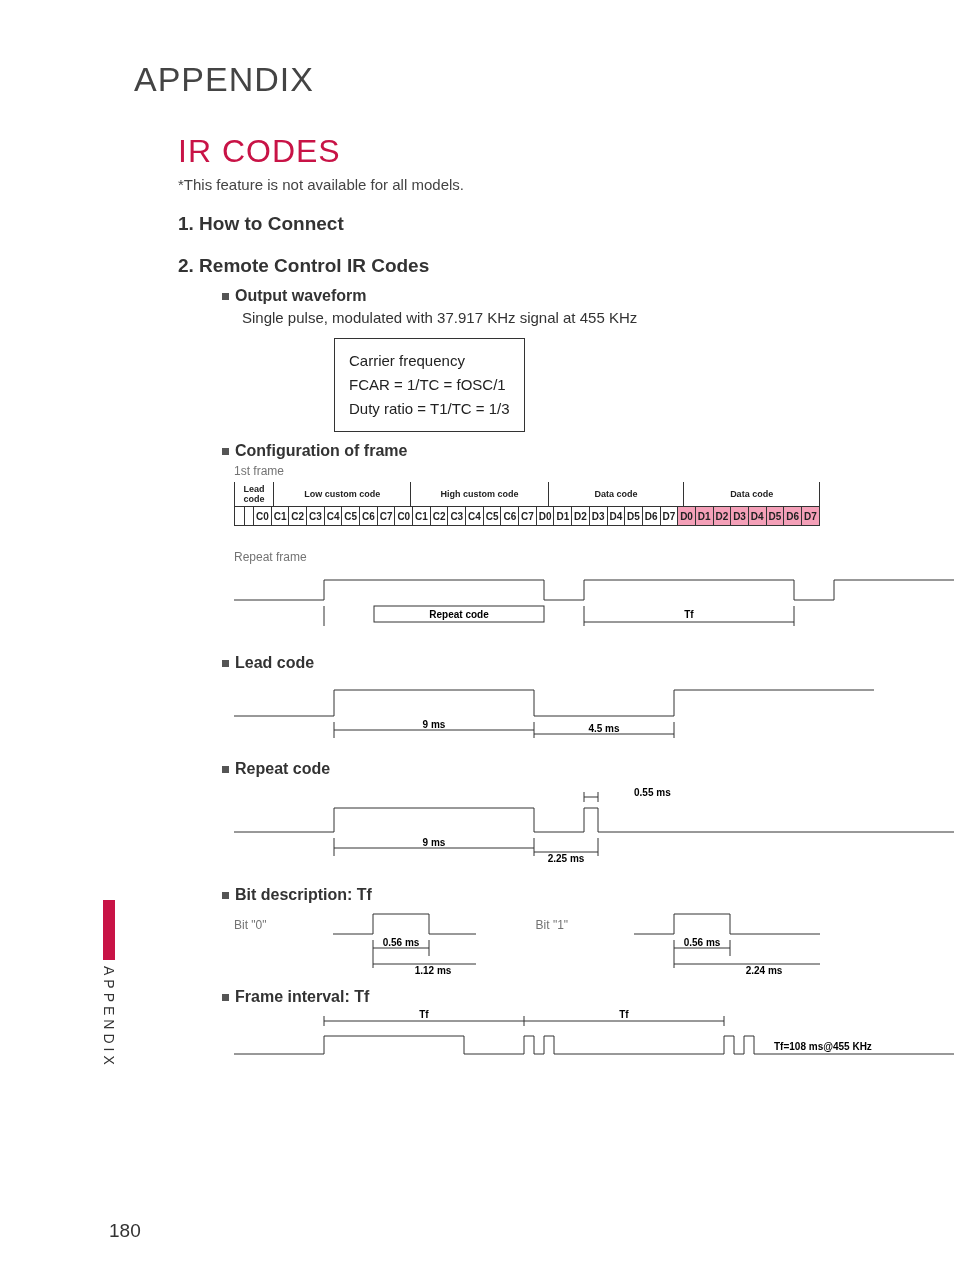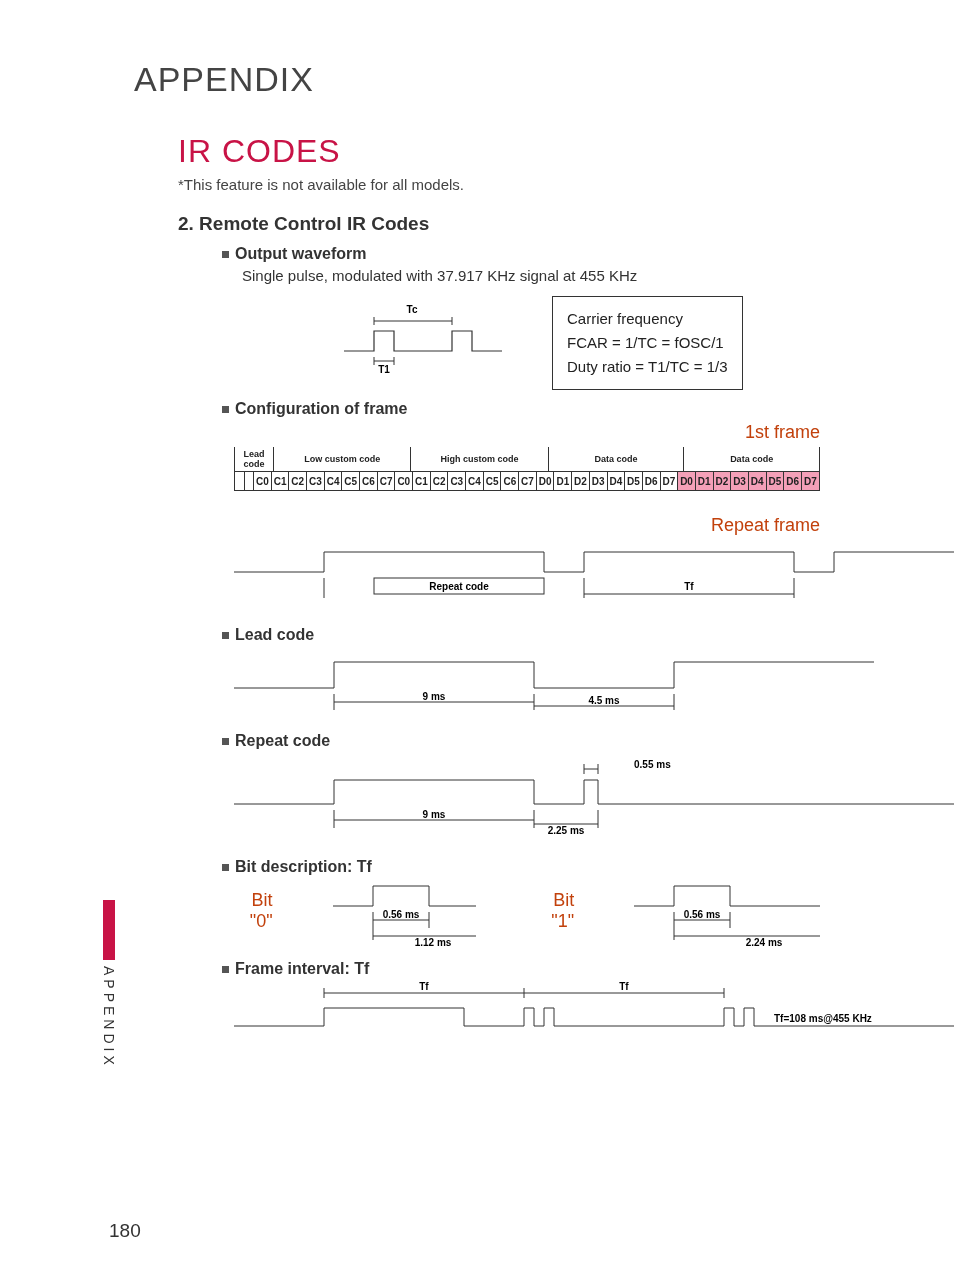--- a/index.html
+++ b/index.html
@@ -5,21 +5,21 @@
   html,body{margin:0;padding:0;background:#fff;font-family:"Helvetica Neue",Arial,sans-serif;color:#222;}
   .page{width:796px;height:1272px;margin:0 auto;position:relative;box-sizing:border-box;padding:60px 55px 0 55px;}
   .appendix{font-size:34px;letter-spacing:1px;font-weight:400;color:#444;}
   .section-title{font-size:32px;font-weight:400;color:#c81346;letter-spacing:1px;margin:34px 0 6px 44px;}
   .note{font-size:15px;color:#444;margin-left:44px;}
   .h3{font-size:19px;font-weight:700;color:#333;margin:20px 0 8px 44px;}
   .bullet{font-size:15px;color:#333;margin-left:88px;}
   .sq{display:inline-block;width:7px;height:7px;background:#555;margin-right:6px;vertical-align:1px;}
   .sub{font-size:16px;font-weight:700;color:#333;margin:10px 0 4px 88px;}
   .body{font-size:15px;color:#333;margin-left:108px;}
-  .small{font-size:18px;color:#c2410c;text-align:right;}
+  .small{font-size:12px;color:#737373;}
   .mini{font-size:10px;font-weight:700;color:#333;}
   .pageno{position:absolute;left:30px;bottom:30px;font-size:19px;color:#333;}
   .side-tab{position:absolute;left:22px;top:900px;display:flex;flex-direction:column;align-items:center;}
   .side-accent{width:12px;height:60px;background:#c81346;margin-bottom:6px;}
   .side-text{writing-mode:vertical-rl;letter-spacing:4px;font-size:14px;color:#333;}
   .carrier-box{border:1px solid #333;padding:10px 14px;font-size:15px;line-height:1.6;}
   .frame-table{border-collapse:collapse;}
   .frame-table td{border:1px solid #333;text-align:center;font-size:10px;font-weight:700;padding:2px 1px;height:14px;width:18px;}
   .frame-table td.lead{width:30px;font-size:8px;}
   .frame-table td.pink{background:#f4a0b8;}
@@ -29,41 +29,28 @@
 </head>
 <body>
 
 <div class="page">
 
   <div class="appendix">APPENDIX</div>
 
   <div class="section-title">IR CODES</div>
   <div class="note">*This feature is not available for all models.</div>
 
+  <div class="h3">1.  How to Connect</div>
 
   <div class="h3">2. Remote Control IR Codes</div>
 
   <div class="sub"><span class="sq"></span><span>Output waveform</span></div>
   <div class="body">Single pulse, modulated with 37.917 KHz signal at 455 KHz</div>
 
   <div style="display:flex;align-items:center;gap:48px;margin:12px 0 0 200px;">
-    <div>
-      <svg width="170" height="80">
-        <text x="78" y="12" class="mini" text-anchor="middle">Tc</text>
-        <line x1="40" y1="16" x2="40" y2="24" stroke="#333"></line>
-          <line x1="118" y1="16" x2="118" y2="24" stroke="#333"></line>
-        <line x1="40" y1="20" x2="118" y2="20" stroke="#333"></line>
-
-        <path d="M10 50 H40 V30 H60 V50 H118 V30 H138 V50 H168" fill="none" stroke="#333" stroke-width="1.2"></path>
-        <text x="50" y="72" class="mini" text-anchor="middle">T1</text>
-        <line x1="40" y1="56" x2="40" y2="64" stroke="#333"></line>
-          <line x1="60" y1="56" x2="60" y2="64" stroke="#333"></line>
-        <line x1="40" y1="60" x2="60" y2="60" stroke="#333"></line>
-      </svg>
-    </div>
     <div class="carrier-box">
       <div>Carrier frequency</div>
       <div>FCAR = 1/TC = fOSC/1</div>
       <div>Duty ratio = T1/TC = 1/3</div>
     </div>
   </div>
 
   <div class="sub"><span class="sq"></span><span>Configuration of frame</span></div>
   <div class="small" style="margin-left:100px;margin-top:4px;">1st frame</div>
 

